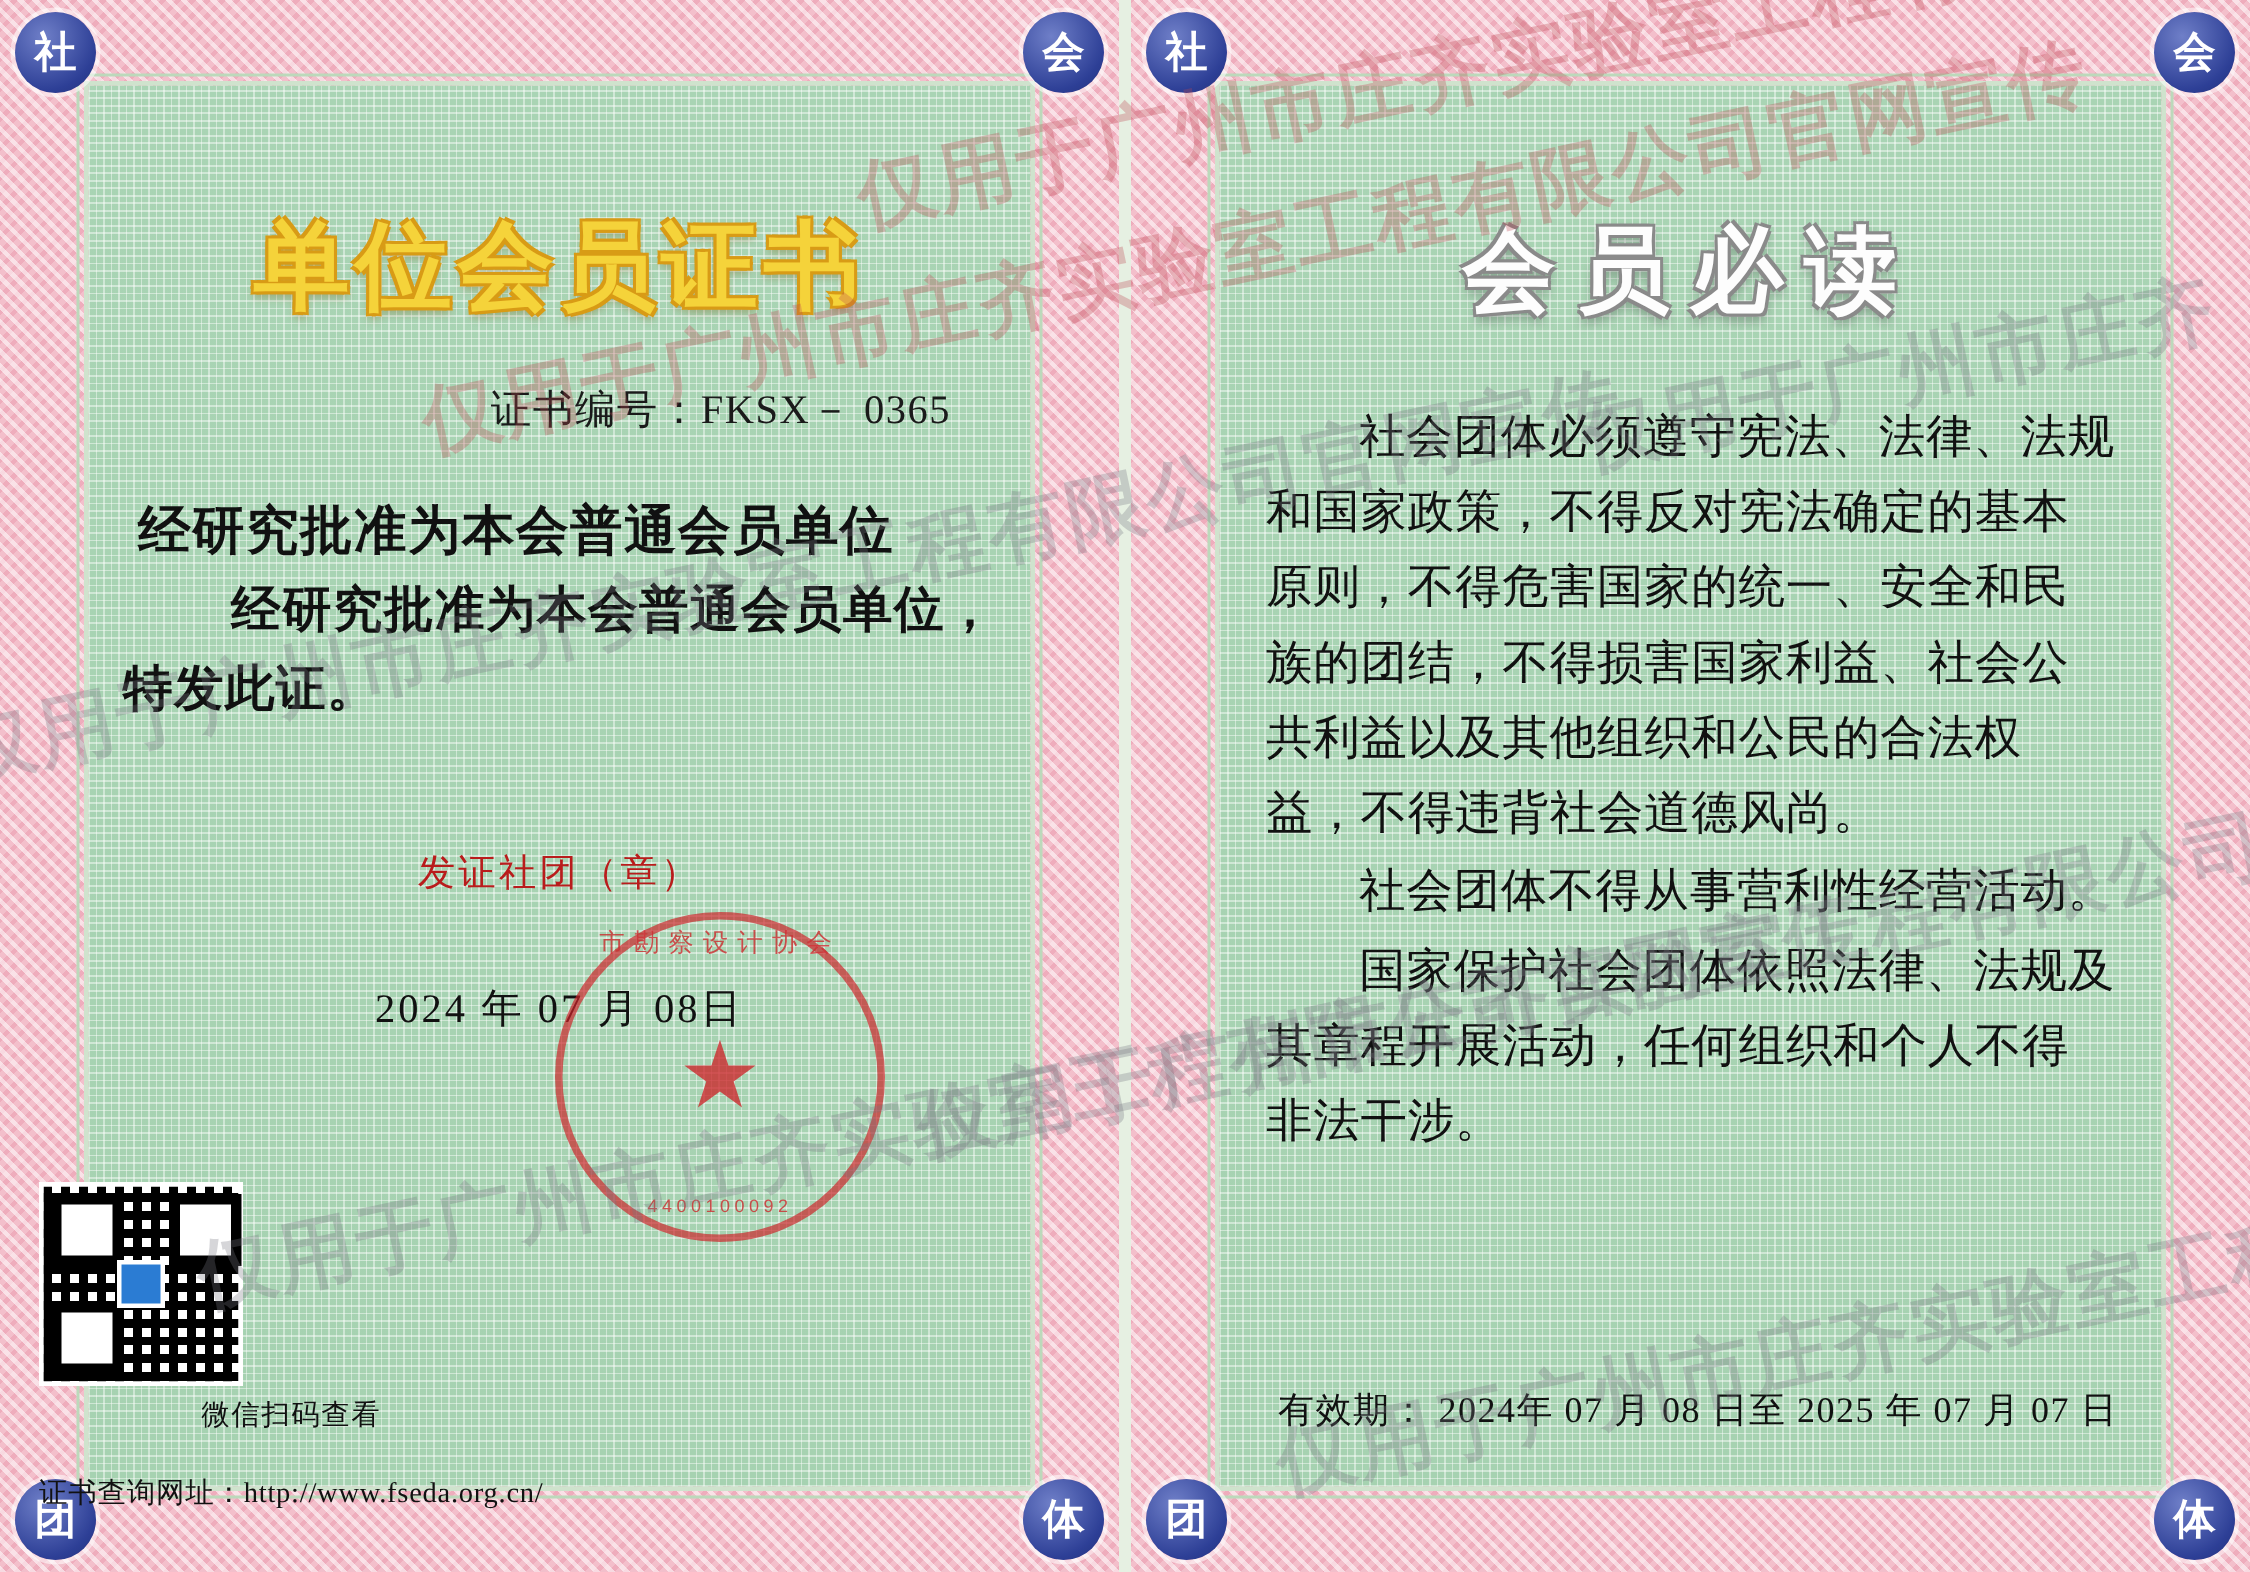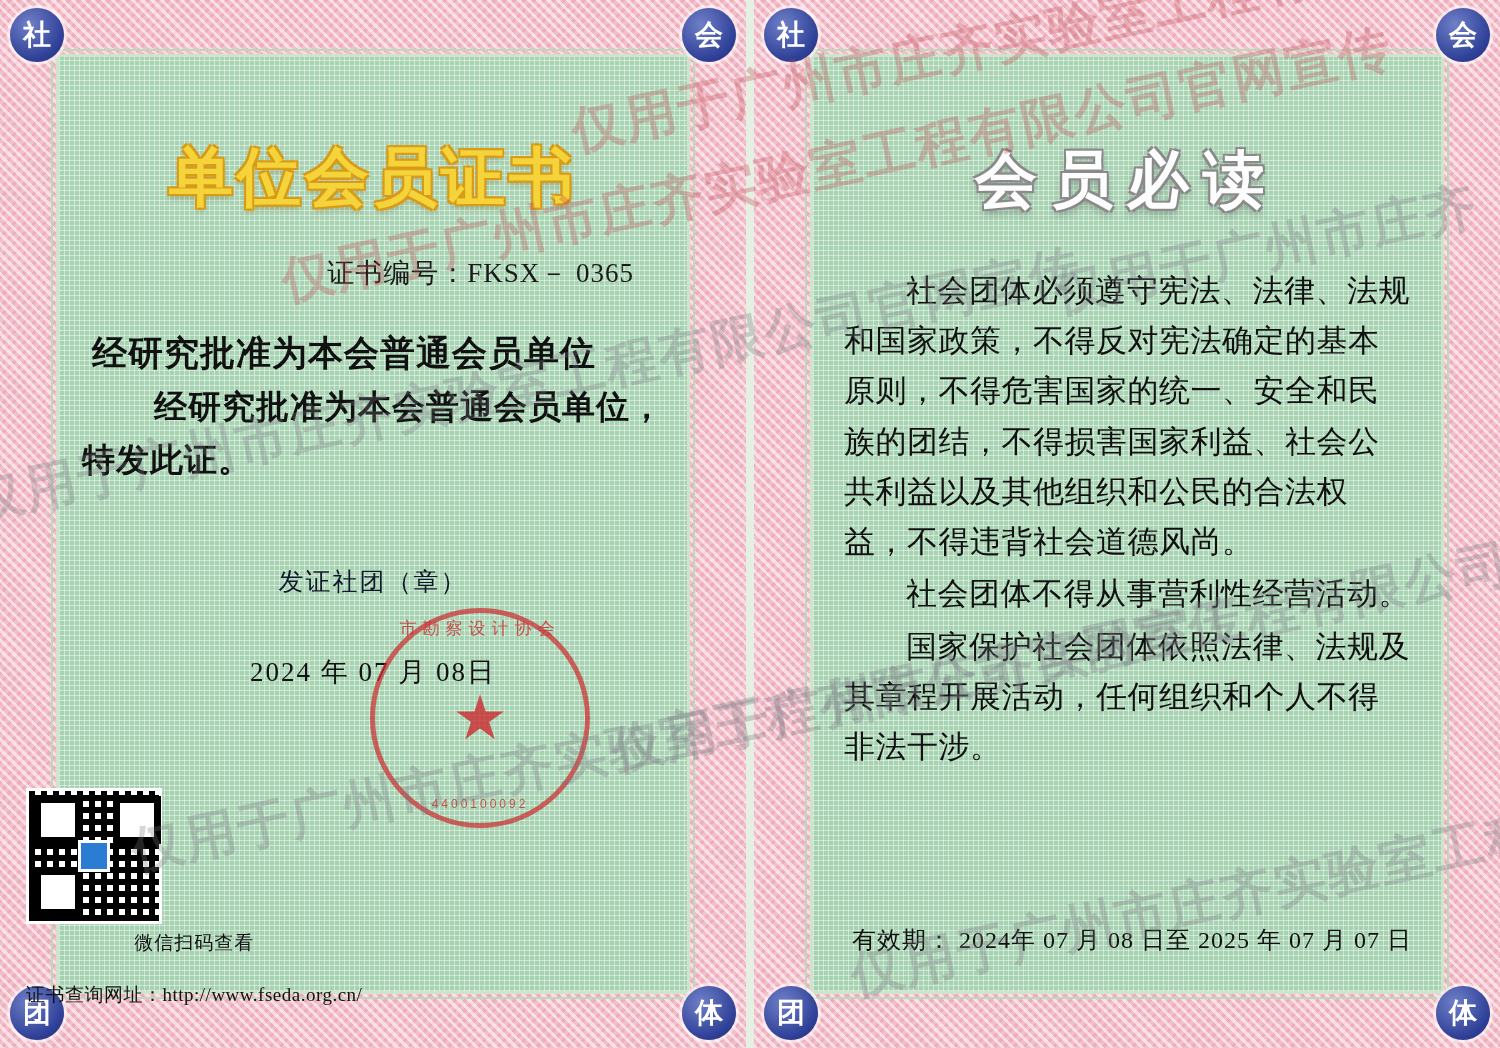--- a/index.html
+++ b/index.html
@@ -114,21 +114,21 @@
     line-height: 1.6;
     color: #111;
     font-weight: bold;
     letter-spacing: 1px;
     text-indent: 72px;
   }
   .issuer-line {
     margin-top: 78px;
     text-align: center;
     font-size: 25px;
-    color: #0f172a;
+    color: #b91c1c;
     letter-spacing: 2px;
   }
   .cert-date {
     margin-top: 56px;
     text-align: center;
     font-size: 27px;
     color: #111;
     letter-spacing: 2px;
   }
 

